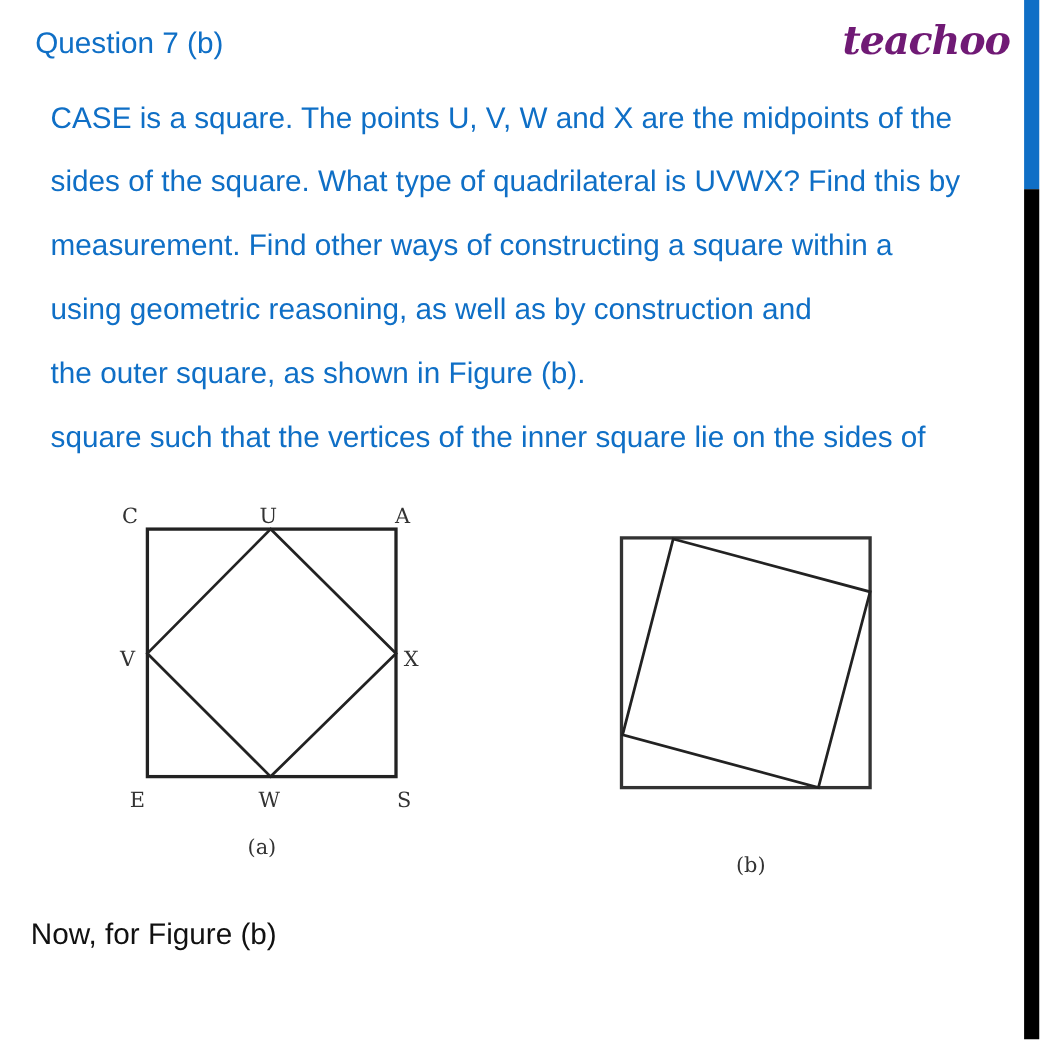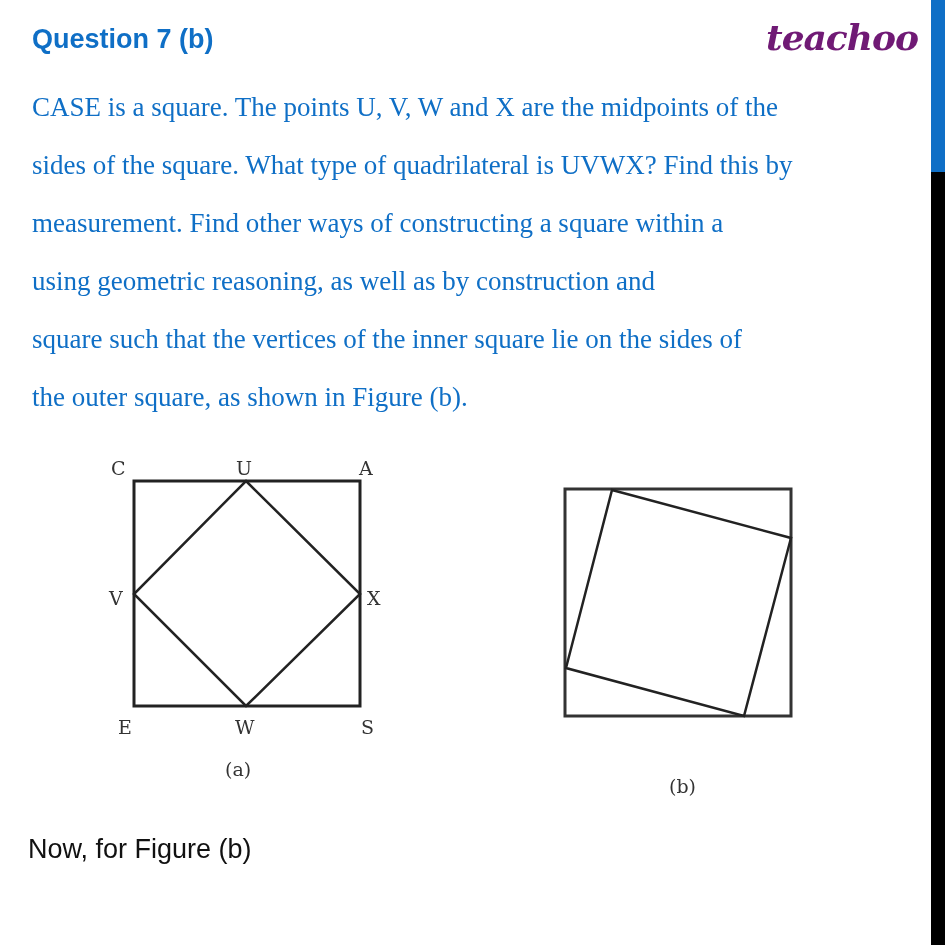--- a/index.html
+++ b/index.html
@@ -1,40 +1,40 @@
 <!DOCTYPE html>
 <html><head>
 <meta charset="utf-8">
 <style>
   html, body { margin:0; padding:0; }
   body { width:945px; height:945px; background:#ffffff; position:relative; overflow:hidden; font-family:"Liberation Sans", sans-serif; }
-  .title { position:absolute; left:32px; top:24px; font-size:27px; font-weight:bold; color:#0f6fc6; font-family:"Liberation Sans", sans-serif; }
+  .title { position:absolute; left:32px; top:24px; font-size:27px; font-weight:normal; color:#0f6fc6; font-family:"Liberation Sans", sans-serif; }
   .logo { position:absolute; left:766px; top:16px; font-size:36px; font-weight:bold; font-style:italic; color:#701a75; font-family:"DejaVu Serif", serif; letter-spacing:-1px; }
-  .question { position:absolute; left:32px; top:78px; width:900px; color:#0f6fc6; font-size:27px; line-height:58px; font-family:Liberation Serif, serif; }
+  .question { position:absolute; left:46px; top:78px; width:900px; color:#0f6fc6; font-size:27px; line-height:58px; font-family:Liberation Sans, sans-serif; }
   .question span { display:block; white-space:nowrap; }
   .rbar-blue { position:absolute; left:931px; top:0; width:14px; height:172px; background:#0f6fc6; }
   .rbar-black { position:absolute; left:931px; top:172px; width:14px; height:773px; background:#000; }
   .fig { position:absolute; left:0; top:0; }
   .lbl { font-family:"DejaVu Serif", serif; font-size:19px; fill:#333; }
   .cap { font-family:"DejaVu Serif", serif; font-size:19px; fill:#333; }
   .now { position:absolute; left:28px; top:834px; font-size:27px; color:#111; font-family:"Liberation Sans", sans-serif; }
 </style>
 </head>
 <body>
 
 <div class="title">Question 7 (b)</div>
 <div class="logo">teachoo</div>
 
 <div class="question">
   <span>CASE is a square. The points U, V, W and X are the midpoints of the</span>
   <span>sides of the square. What type of quadrilateral is UVWX? Find this by</span>
   <span>measurement. Find other ways of constructing a square within a</span>
   <span>using geometric reasoning, as well as by construction and</span>
+  <span>the outer square, as shown in Figure (b).</span>
   <span>square such that the vertices of the inner square lie on the sides of</span>
-  <span>the outer square, as shown in Figure (b).</span>
 </div>
 
 <svg class="fig" width="945" height="945">
 
   <g>
     <rect x="134" y="481" width="226" height="225" fill="none" stroke="#222" stroke-width="3"></rect>
     <polygon points="246,481 360,594 246,706 134,594" fill="none" stroke="#222" stroke-width="2.5"></polygon>
     <text class="lbl" x="111" y="475">C</text>
     <text class="lbl" x="236" y="475">U</text>
     <text class="lbl" x="359" y="475">A</text>

